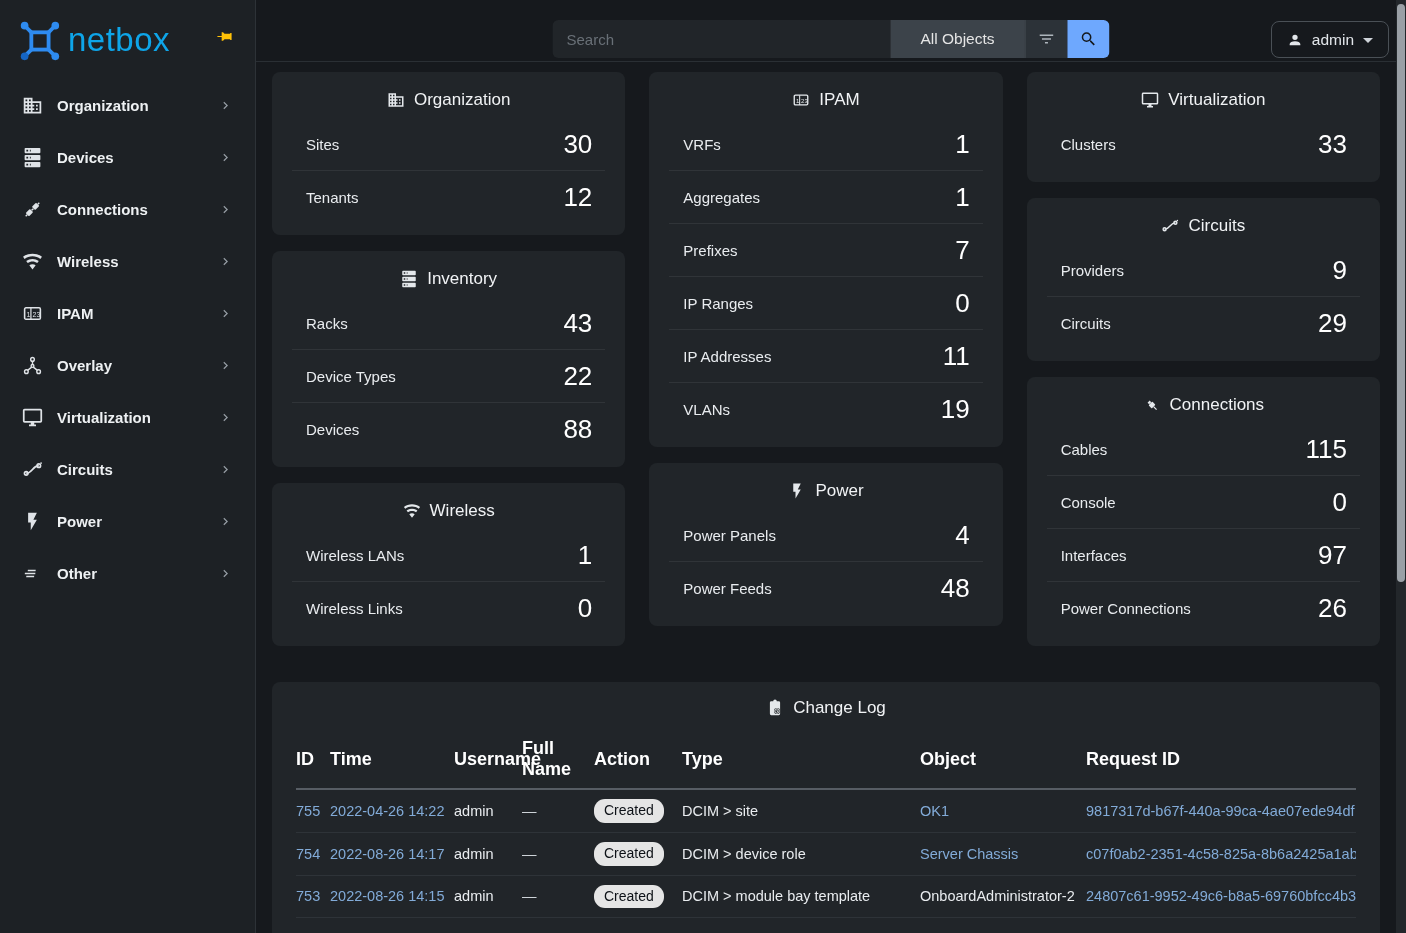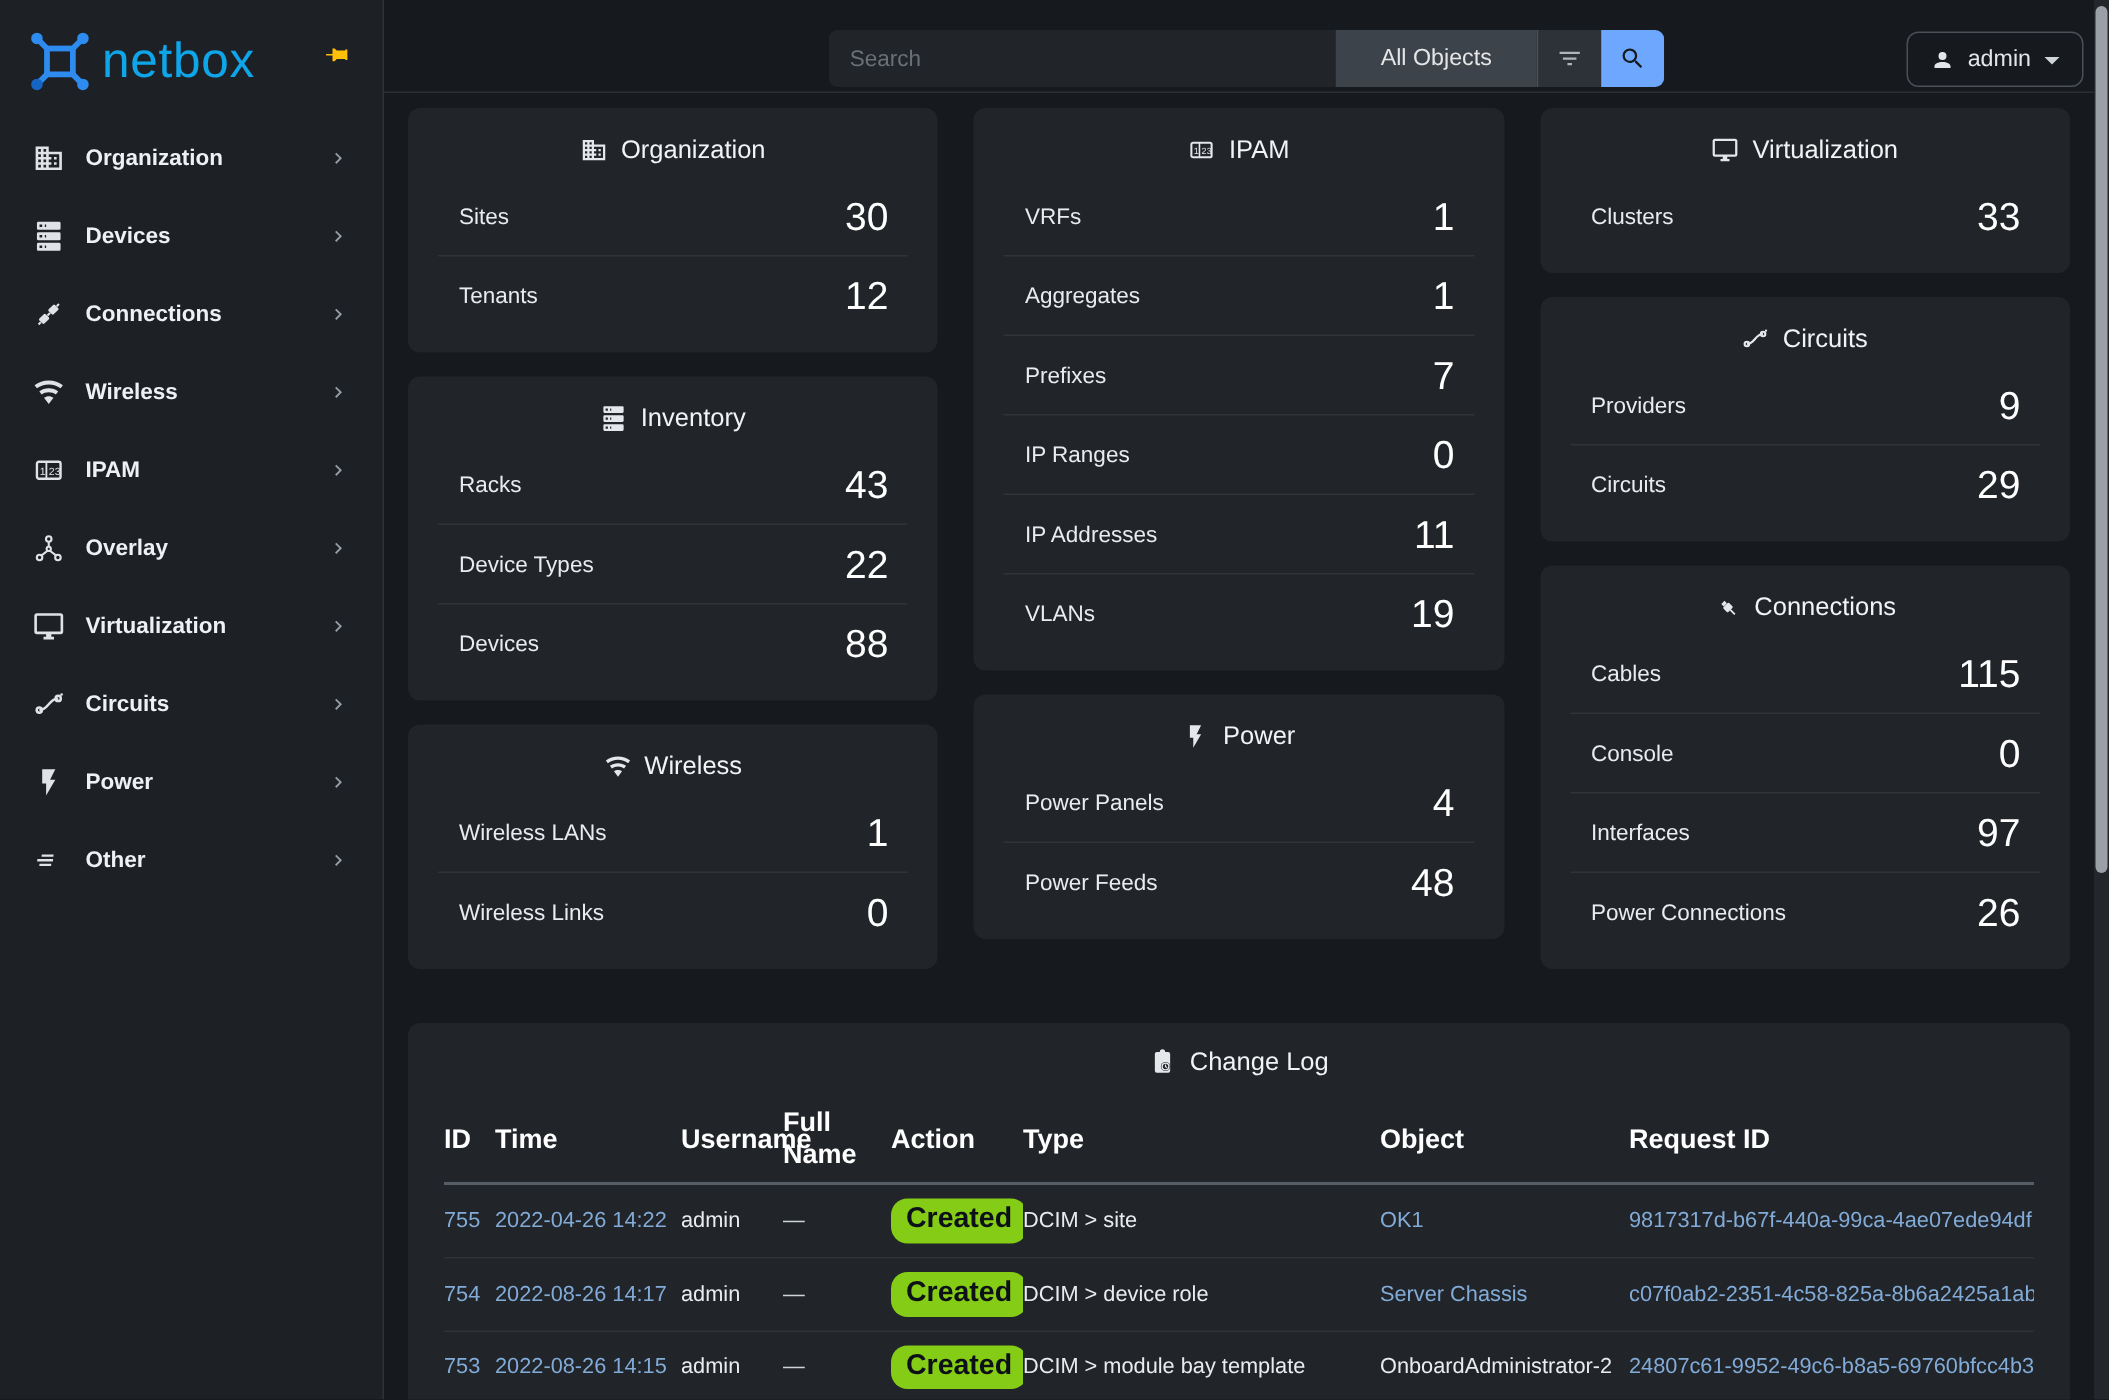--- a/index.html
+++ b/index.html
@@ -93,22 +93,22 @@
     text-align:left; font-size:18px; font-weight:700; color:#fff;
     padding:6px 10px 8px 0; border-bottom:2px solid #575d64;
   }
   td {
     font-size:14.5px; color:#e9ecef; padding:9px 10px 9px 0;
     border-bottom:1px solid #2e3338; white-space:nowrap; overflow:hidden;
   }
   a.tlink { color:#82abd8; text-decoration:none; cursor:pointer; }
   .dash { color:#ced3d8; }
   .badge-created {
-    display:inline-block; background:#84cc16; color:#0d1117; font-size:19px;
-    font-weight:700; padding:3px 10px 4px; border-radius:11px; line-height:1.2;
+    display:inline-block; background:#e5e5e5; color:#0d1117; font-size:14px;
+    font-weight:400; padding:3px 10px 4px; border-radius:11px; line-height:1.2;
   }
 
   
   .sb-track { position:absolute; right:0; top:0; width:10px; height:100%; background:#23272b; z-index:9; }
   .sb-thumb { position:absolute; left:1px; top:4px; width:8px; height:578px; background:#9aa0a6; border-radius:4px; cursor:pointer; }
 </style>
 </head>
 <body>
 
 <nav class="sidebar">

